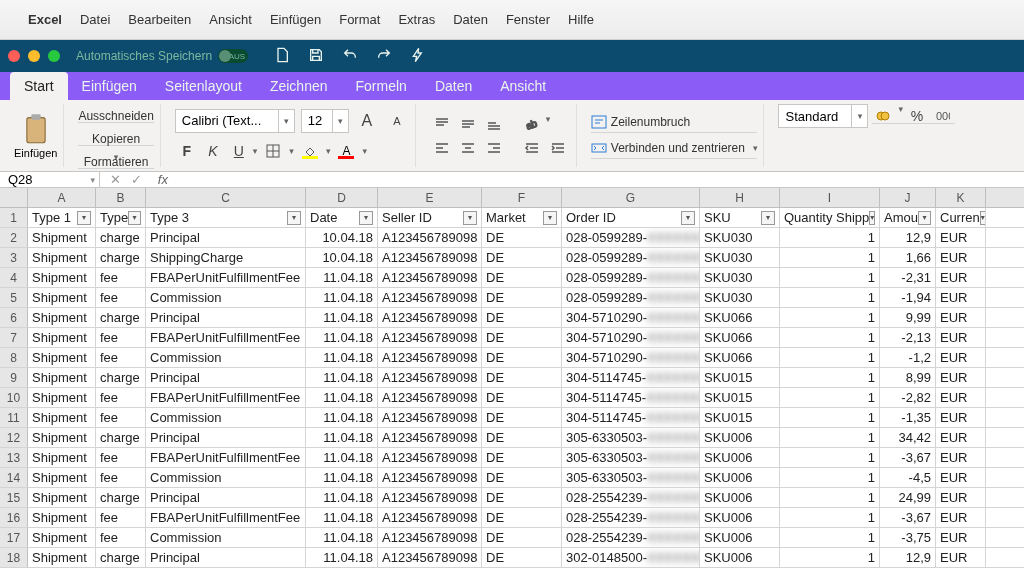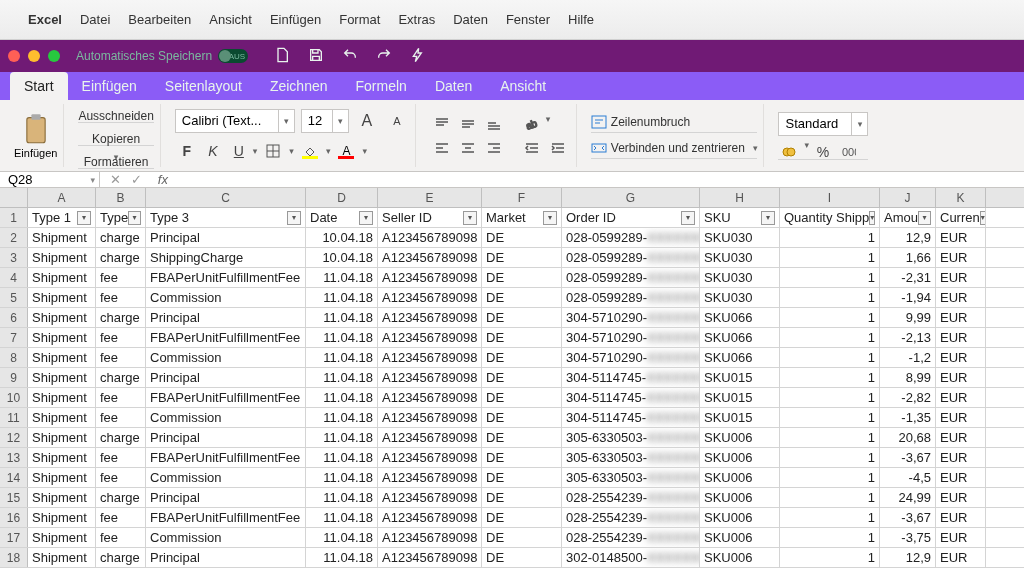--- a/index.html
+++ b/index.html
@@ -5,21 +5,21 @@
 * { margin: 0; padding: 0; box-sizing: border-box; font-family: -apple-system, "Helvetica Neue", Arial, sans-serif; }
 body { width: 1024px; height: 581px; background: #fff; overflow: hidden; font-size: 13px; }
 
 
 .mac-menubar { height: 40px; background: linear-gradient(#f6f6f6,#ececec); display: flex; align-items: center; padding: 0 10px; border-bottom: 1px solid #d0d0d0; gap: 18px; }
 .mac-menubar .apple { font-size: 15px; }
 .mac-menubar span { color: #333; }
 .mac-menubar .app { font-weight: 600; }
 
 
-.titlebar { height: 24px; background: #701a75; display:flex; align-items:center; padding: 16px 8px; gap: 8px; }
+.titlebar { height: 24px; background: #0c4a6e; display:flex; align-items:center; padding: 16px 8px; gap: 8px; }
 .traffic { width: 12px; height: 12px; border-radius: 50%; }
 .tf-r { background:#ff5f56; } .tf-y{background:#ffbd2e;} .tf-g{background:#27c93f;}
 .autosave { color:#7bb99f; margin-left:8px; font-size:12px; display:flex; align-items:center; gap:6px;}
 .autosave .switch{ width:30px; height:14px; background:#0a4a30; border-radius:8px; position:relative; font-size:8px; color:#7bb99f; display:flex; align-items:center; justify-content:flex-end; padding-right:3px;}
 .autosave .switch::before{content:""; position:absolute; left:1px; top:1px; width:12px;height:12px;border-radius:50%;background:#5a8f77;}
 .title-icons { display:flex; gap:18px; margin-left:18px; color:#e8f3ed;}
 .title-icons svg{width:16px;height:16px;fill:#e8f3ed;}
 
 
 .tabs { height: 28px; background:#8b5cf6; display:flex; align-items:flex-end; padding-left:10px; gap:0;}
@@ -46,21 +46,21 @@
 .colorbtn .bar{height:3px; width:16px; position:absolute; bottom:2px;}
 
 .align-group{display:flex; flex-direction:column; gap:4px;}
 .align-row{display:flex; gap:2px;}
 .abtn{width:24px;height:20px;display:flex;align-items:center;justify-content:center;}
 .abtn svg{width:16px;height:14px;stroke:#555;fill:none;stroke-width:1.5;}
 
 .wrap-group{display:flex;flex-direction:column;gap:6px;font-size:12px;color:#333;}
 .wrap-group .row{display:flex;align-items:center;gap:4px;}
 
-.numfmt{display:flex;flex-direction:column;gap:4px;}
+.numfmt{display:flex;flex-direction:row;gap:4px;}
 .numfmt .combo{width:90px;}
 .numfmt .row{display:flex;gap:2px;}
 
 
 .fbar{height:16px; border-bottom:1px solid #c8c6c4; display:flex; align-items:center; background:#fff;}
 .namebox{width:100px; height:100%; border-right:1px solid #c8c6c4; display:flex; align-items:center; padding:0 8px; font-size:13px; position:relative;}
 .namebox .dd{position:absolute;right:4px;font-size:9px;color:#888;}
 .fx-btns{display:flex; gap:10px; padding:0 10px; color:#999; align-items:center;}
 .fx-label{font-style:italic; color:#666; padding:0 6px;}
 
@@ -547,21 +547,21 @@
         <div class="rh">12</div>
         <div class="cell cA">Shipment</div>
         <div class="cell cB">charge</div>
         <div class="cell cC">Principal</div>
         <div class="cell cD r">11.04.18</div>
         <div class="cell cE">A123456789098</div>
         <div class="cell cF">DE</div>
         <div class="cell cG">305-6330503-<span class="blur">XXXXXXX</span></div>
         <div class="cell cH">SKU006</div>
         <div class="cell cI r">1</div>
-        <div class="cell cJ r">20,68</div>
+        <div class="cell cJ r">34,42</div>
         <div class="cell cK">EUR</div>
       </div>
       <div class="row">
         <div class="rh">13</div>
         <div class="cell cA">Shipment</div>
         <div class="cell cB">fee</div>
         <div class="cell cC">FBAPerUnitFulfillmentFee</div>
         <div class="cell cD r">11.04.18</div>
         <div class="cell cE">A123456789098</div>
         <div class="cell cF">DE</div>

